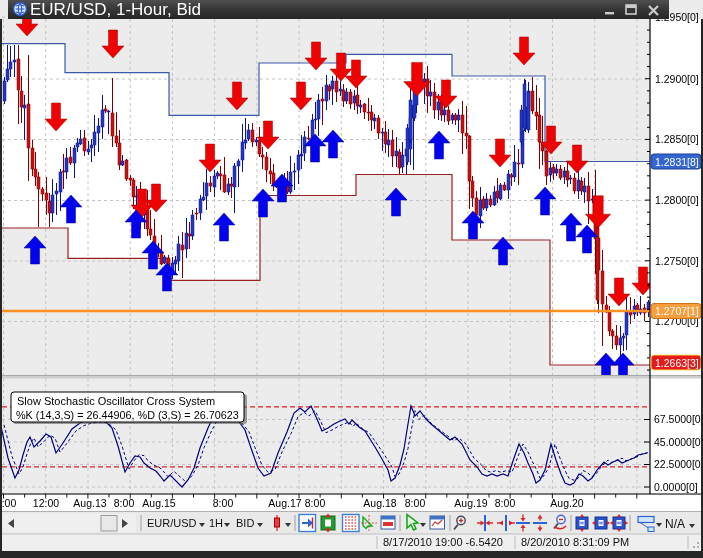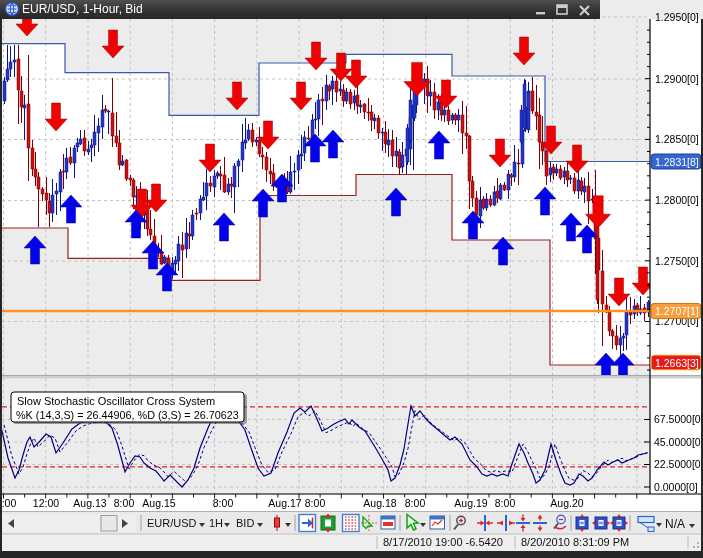--- a/index.html
+++ b/index.html
@@ -1,16 +1,16 @@
 <!DOCTYPE html>
 <html><head><meta charset="utf-8">
 <style>
 html,body{margin:0;padding:0;background:#1b1b1b;}
 #win{position:relative;width:703px;height:558px;font-family:"Liberation Sans",sans-serif;background:#ececec;overflow:hidden;}
-#title{position:absolute;left:0;top:0;width:600px;height:19px;background:linear-gradient(#4f4f4f,#383838 45%,#262626);color:#fff;font-size:12px;line-height:19px;}
+#title{position:absolute;left:8px;top:0;width:661px;height:19px;background:linear-gradient(#4f4f4f,#383838 45%,#262626);color:#fff;font-size:17px;line-height:19px;}
 #title .cap{position:absolute;left:22px;top:0;}
 </style></head>
 <body>
 <div id="win">
   <svg width="703" height="558" viewBox="0 0 703 558" xmlns="http://www.w3.org/2000/svg" shape-rendering="crispEdges" style="position:absolute;left:0;top:0">
     <rect x="0" y="0" width="703" height="558" fill="#ececec"></rect>
 
     <rect x="650" y="19" width="53" height="475" fill="#fff"></rect>
     <g shape-rendering="auto">
 

